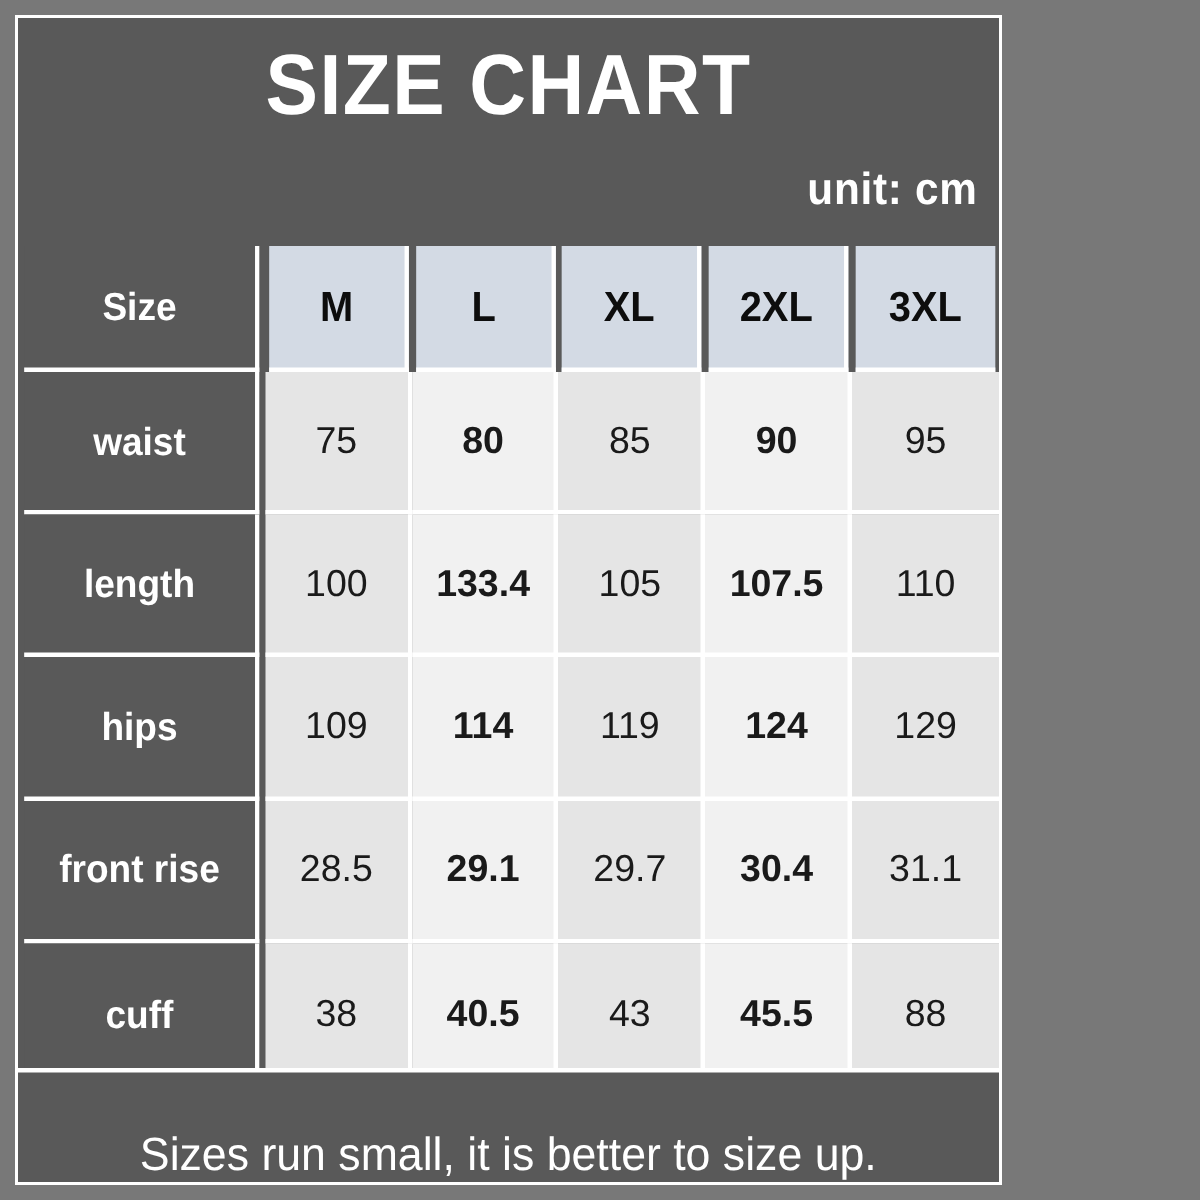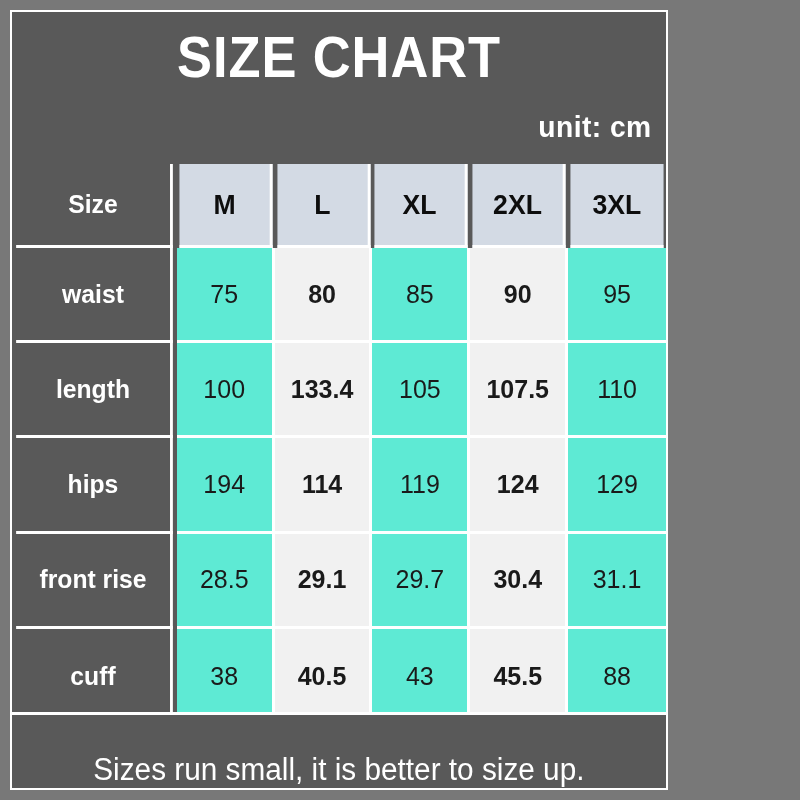--- a/index.html
+++ b/index.html
@@ -100,21 +100,21 @@
     color:#0d0d0d;
     font-size:28px;
     font-weight:bold;
     border-bottom:3px solid #ffffff;
     border-right:3px solid #ffffff;
     transform:scaleX(0.95);
   }
   .size-hdr-cell.last, .data-cell.last { border-right:none; }
 
   .data-cell {
-    background:#5eead4;
+    background:#e5e5e5;
     color:#1a1a1a;
     font-size:25px;
     font-weight:normal;
     border-right:3px solid #ffffff;
     border-bottom:3px solid #ffffff;
   }
   .data-cell.shaded { background:#f1f1f1;font-weight:bold; }
   .data-row:last-child .data-cell { border-bottom:none; }
   .data-row:last-child .label-cell { border-bottom:none; }
 
@@ -183,21 +183,21 @@
           <td class="label-cell">length</td>
           <td class="data-cell">100</td>
           <td class="data-cell shaded">133.4</td>
           <td class="data-cell">105</td>
           <td class="data-cell shaded">107.5</td>
           <td class="data-cell last">110</td>
         </tr>
 
         <tr class="data-row">
           <td class="label-cell">hips</td>
-          <td class="data-cell">194</td>
+          <td class="data-cell">109</td>
           <td class="data-cell shaded">114</td>
           <td class="data-cell">119</td>
           <td class="data-cell shaded">124</td>
           <td class="data-cell last">129</td>
         </tr>
 
         <tr class="data-row">
           <td class="label-cell">front rise</td>
           <td class="data-cell">28.5</td>
           <td class="data-cell shaded">29.1</td>

